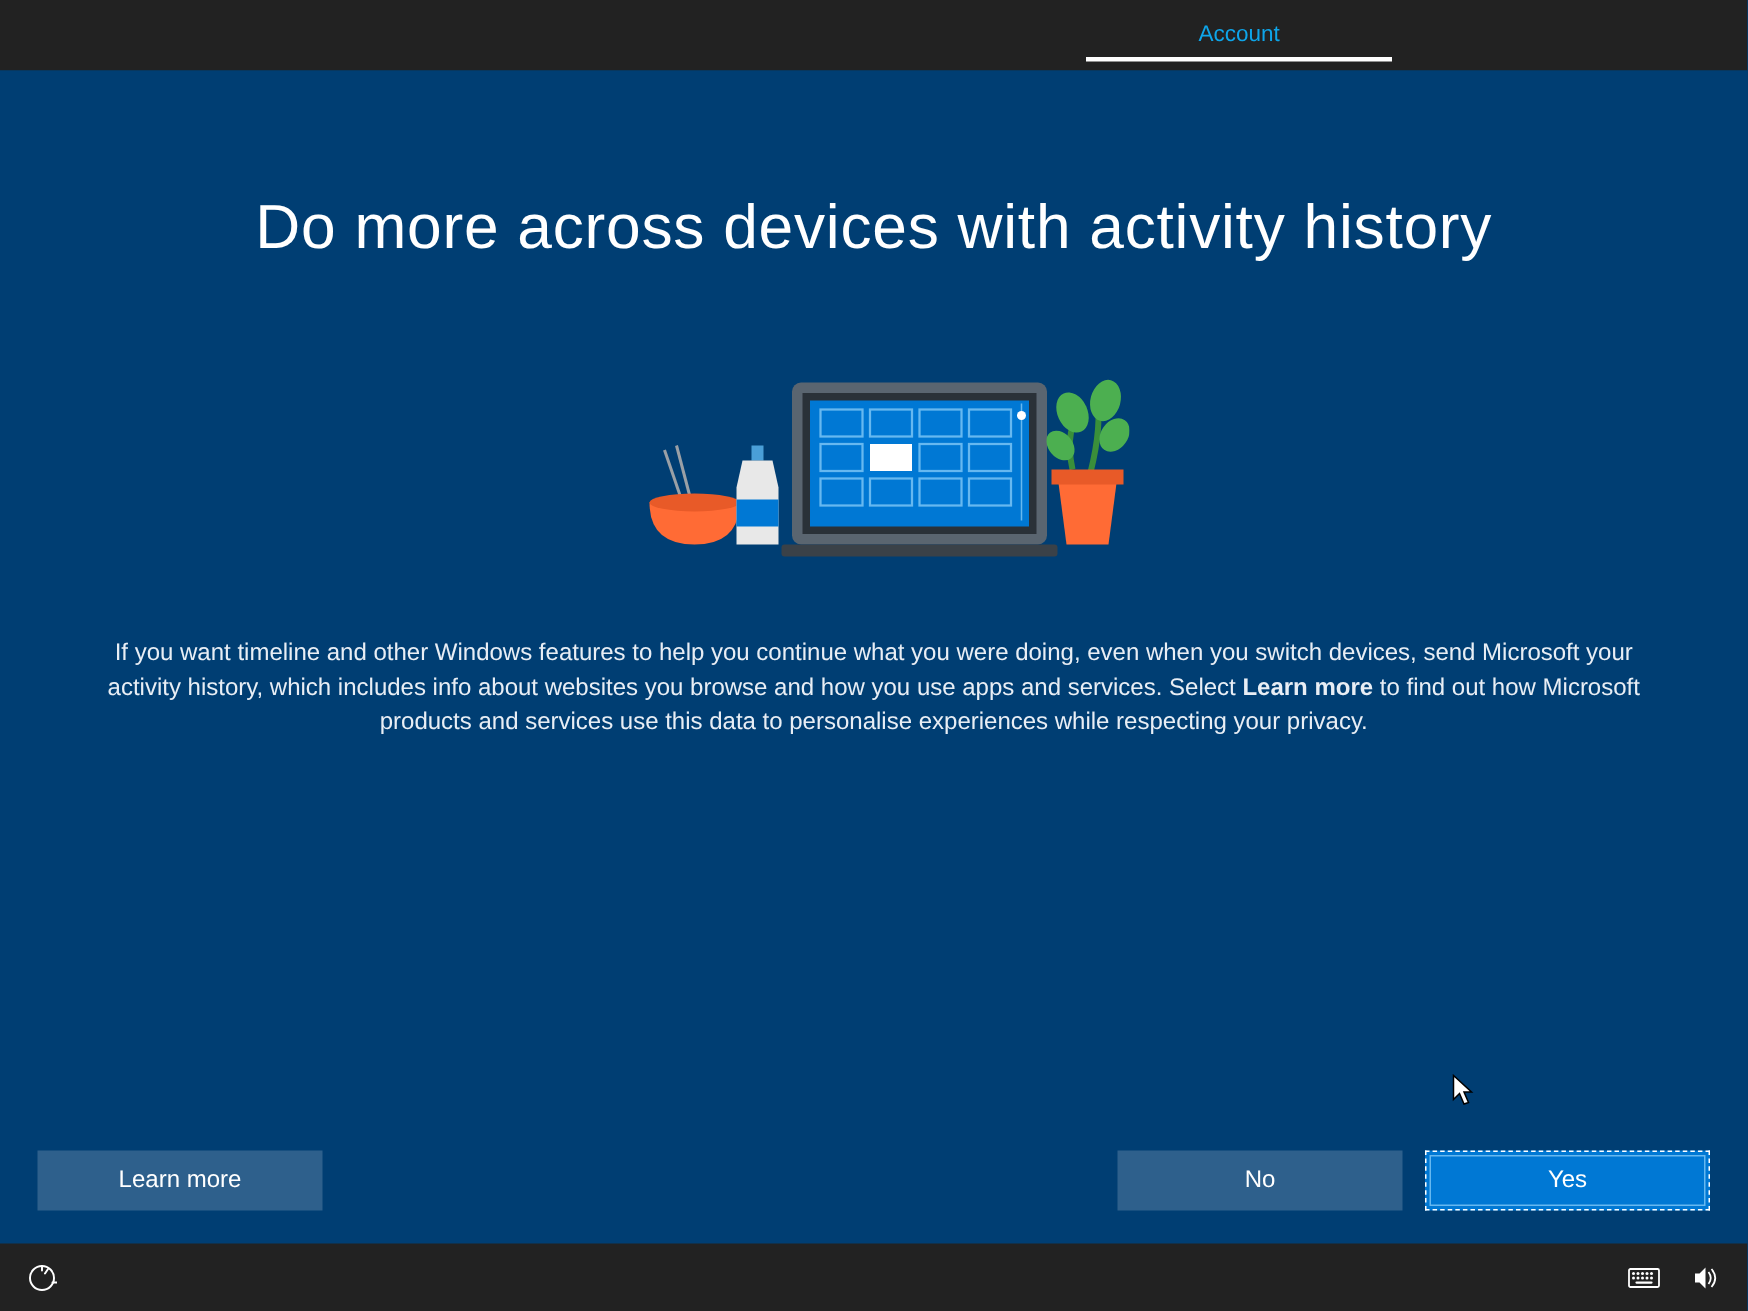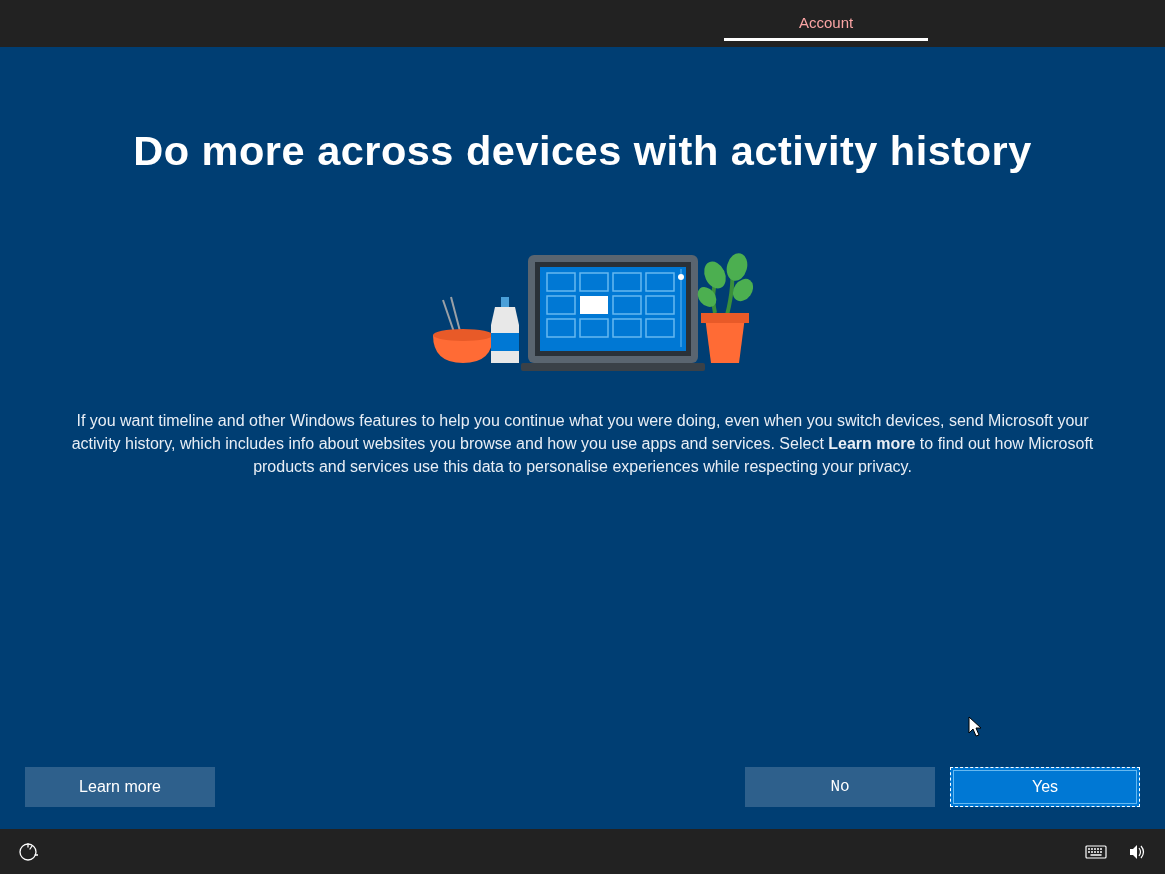--- a/index.html
+++ b/index.html
@@ -24,50 +24,50 @@
       position: relative;
     }
     .tab-container {
       position: absolute;
       left: 724px;
       height: 47px;
       display: flex;
       align-items: center;
     }
     .tab {
-      color: #fca5a5;
+      color: #0ea5e9;
       font-size: 15px;
       padding: 0 75px;
       height: 34px;
       display: flex;
       align-items: center;
       border-bottom: 3px solid #ffffff;
       font-weight: 400;
     }
     .main-content {
       padding-top: 80px;
       text-align: center;
       color: #ffffff;
       background: #003e73;
       height: calc(100% - 47px - 45px);
       position: relative;
     }
     .heading {
       font-size: 41.5px;
-      font-weight: 700;
+      font-weight: 400;
       letter-spacing: 0.5px;
       margin-bottom: 60px;
     }
     .illustration {
       display: inline-block;
       margin-bottom: 30px;
     }
     .description {
       max-width: 1085px;
-      margin: 0 auto;
+      margin: 14px auto;
       font-size: 16px;
       line-height: 1.45;
       color: #e8eef5;
       font-weight: 400;
       padding: 0 25px;
     }
     .description .bold {
       font-weight: 600;
     }
     .button-row {
@@ -93,21 +93,20 @@
     }
     .btn-learn {
       background: rgba(255,255,255,0.18);
     }
     .right-buttons {
       display: flex;
       gap: 15px;
     }
     .btn-no {
       background: rgba(255,255,255,0.18);
-      font-family: Liberation Mono, monospace;
     }
     .btn-yes {
       background: #0078d4;
       border: 1px dashed #ffffff;
       outline: 1px solid #66b8f0;
       outline-offset: -4px;
       text-align: right;
     }
     .bottom-bar {
       position: absolute;

